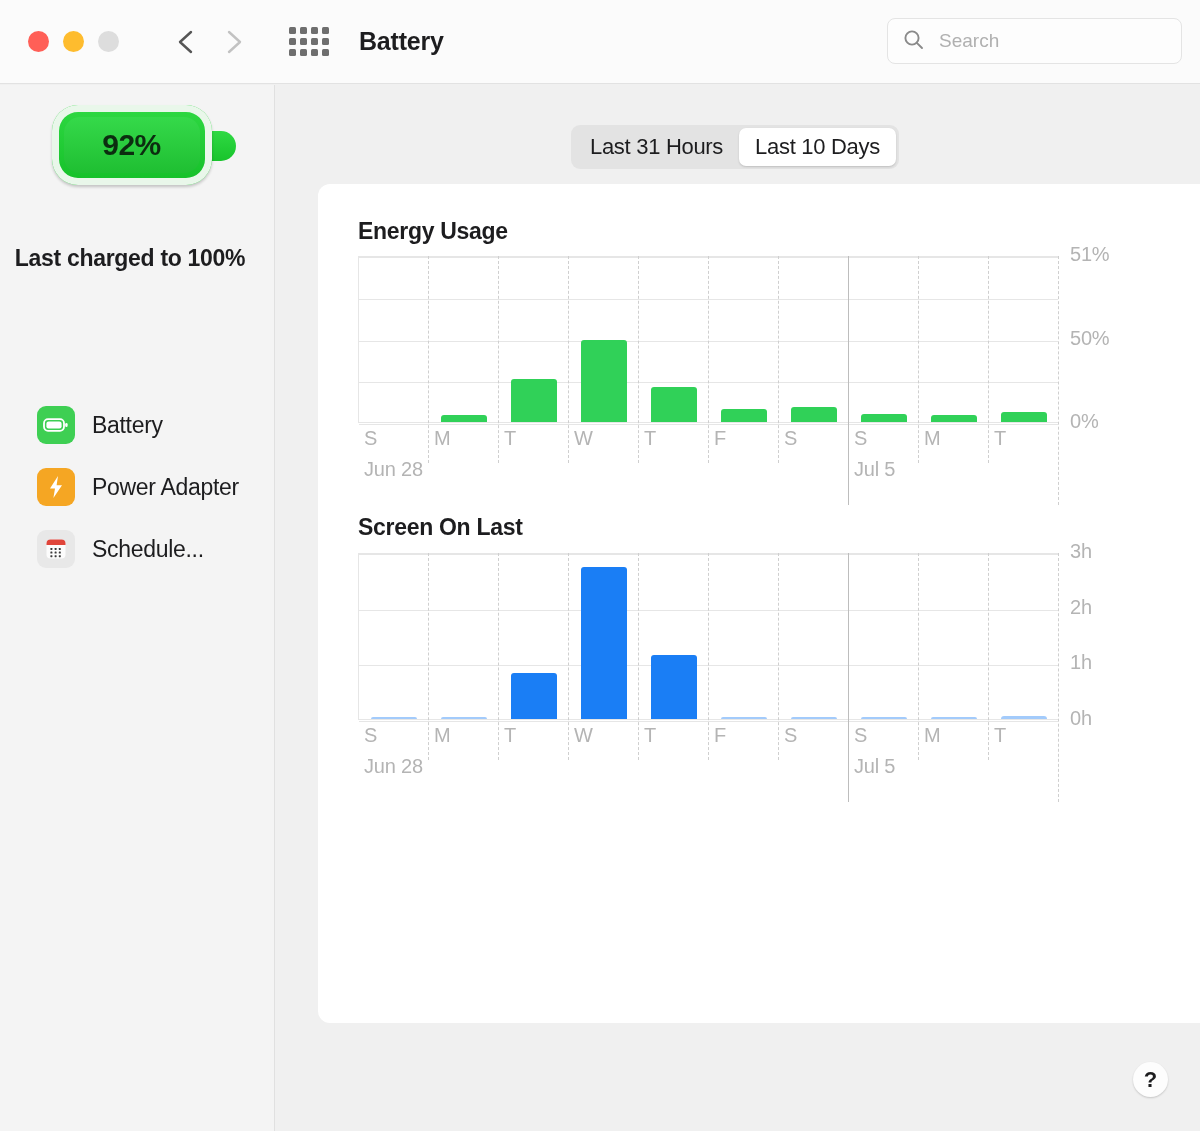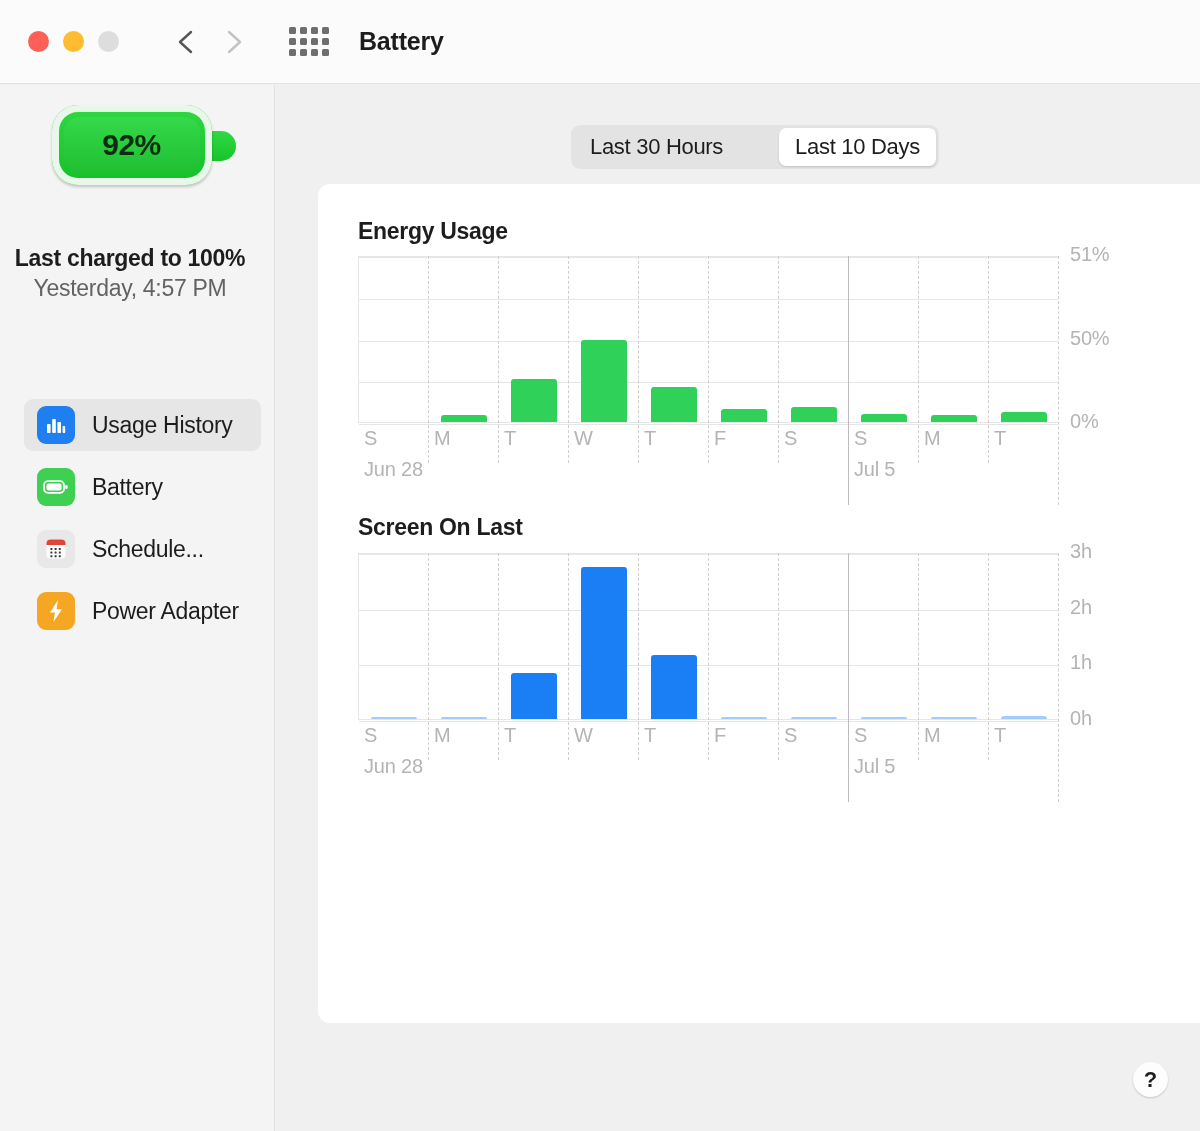--- a/index.html
+++ b/index.html
@@ -81,21 +81,21 @@
   .nicon{ width:38px; height:38px; border-radius:9px; display:flex;
     align-items:center; justify-content:center; flex:none; }
 
   
   .segwrap{
     position:absolute; left:571px; top:125px;
     background:#e3e3e3; border-radius:9px; padding:3px; display:flex;
   }
   .seg{ font-size:22px; padding:6px 16px; border-radius:7px; color:#1d1d1f;
     letter-spacing:-0.3px; }
-  .seg.active{ background:#fff; box-shadow:0 1px 2px rgba(0,0,0,.16);margin-left:40px; }
+  .seg.active{ background:#fff; box-shadow:0 1px 2px rgba(0,0,0,.16); }
 
   .card{
     position:absolute; left:318px; top:184px; width:1028px; height:839px;
     background:#fff; border-radius:12px;
   }
   .sect-title{ font-size:23px; font-weight:700; color:#1d1d1f; letter-spacing:-0.3px; }
 
   .chart{ position:absolute; }
   .plot{ position:absolute; left:0; top:0; border:1px solid #e6e6e6;
     border-right:none; background:#fff; }
@@ -147,62 +147,68 @@
     <i></i>
       <i></i>
     <i></i>
       <i></i>
     <i></i>
       <i></i>
   </div>
 
   <div class="apptitle">Battery</div>
 
+  <div class="search">
+    <span>
+      <svg width="23" height="23" viewBox="0 0 23 23">
+          <circle cx="10" cy="10" r="6.6" fill="none" stroke="#8a8a8a" stroke-width="1.9"></circle>
+          <line x1="14.8" y1="14.8" x2="20" y2="20" stroke="#8a8a8a" stroke-width="1.9" stroke-linecap="round"></line>
+        </svg>
+    </span>
+    <span class="ph">Search</span>
+  </div>
 </div>
 
 <div class="sidebar"></div>
 
 <div class="battery-hero">
   <div class="bat-wrap">
     <div class="bat-nub"></div>
     <div class="bat-body">
       <div class="bat-inner"></div>
       <span class="bat-pct">92%</span>
     </div>
   </div>
 </div>
 
 <div class="charged">
   <div class="l1">Last charged to 100%</div>
-  <div class="l2">Yesterday, 4:57 PM</div>
 </div>
 
 <div class="navlist">
 
-  <div class="navitem sel">
-    <span class="nicon" style="background:#1f7ef0">
-      <svg width="22" height="20" viewBox="0 0 22 20">
-        <rect x="2" y="9" width="3.6" height="9" fill="#fff" rx="0.8"></rect>
-        <rect x="7.2" y="4" width="3.6" height="14" fill="#fff" rx="0.8"></rect>
-        <rect x="12.4" y="7" width="3.6" height="11" fill="#fff" rx="0.8"></rect>
-        <rect x="17.6" y="11" width="2.6" height="7" fill="#fff" rx="0.8"></rect>
-      </svg>
-    </span>
-    <span class="navlabel">Usage History</span>
-  </div>
 
   <div class="navitem">
     <span class="nicon" style="background:#3ecf53">
       <svg width="26" height="16" viewBox="0 0 26 16">
         <rect x="1" y="2.2" width="20" height="11.6" rx="4" fill="none" stroke="#fff" stroke-width="1.8"></rect>
         <rect x="3.4" y="4.6" width="15.2" height="6.8" rx="2.2" fill="#fff"></rect>
         <rect x="22.2" y="6" width="2.4" height="4" rx="1.2" fill="#fff"></rect>
       </svg>
     </span>
     <span class="navlabel">Battery</span>
+  </div>
+
+  <div class="navitem">
+    <span class="nicon" style="background:#f5a623">
+      <svg width="16" height="24" viewBox="0 0 16 24">
+        <polygon points="10,1 2,13.5 7,13.5 5.4,23 14,10.2 8.6,10.2" fill="#fff"></polygon>
+      </svg>
+    </span>
+    <span class="navlabel">Power Adapter</span>
   </div>
 
   <div class="navitem">
     <span class="nicon" style="background:#e8e8e8">
       <svg width="26" height="26" viewBox="0 0 26 26">
         <rect x="3.5" y="3.5" width="19" height="19" rx="4" fill="#fcfcfc"></rect>
         <path d="M3.5 7.5a4 4 0 0 1 4-4h11a4 4 0 0 1 4 4v1.4h-19z" fill="#e0453a"></path>
         <g fill="#3a3a3a">
           <rect x="7.4" y="12" width="2" height="2" rx="0.4"></rect>
           <rect x="11.6" y="12" width="2" height="2" rx="0.4"></rect>
@@ -211,33 +217,24 @@
           <rect x="11.6" y="15.6" width="2" height="2" rx="0.4"></rect>
           <rect x="15.8" y="15.6" width="2" height="2" rx="0.4"></rect>
           <rect x="7.4" y="19.2" width="2" height="2" rx="0.4"></rect>
           <rect x="11.6" y="19.2" width="2" height="2" rx="0.4"></rect>
           <rect x="15.8" y="19.2" width="2" height="2" rx="0.4"></rect>
         </g>
       </svg>
     </span>
     <span class="navlabel">Schedule...</span>
   </div>
-
-  <div class="navitem">
-    <span class="nicon" style="background:#f5a623">
-      <svg width="16" height="24" viewBox="0 0 16 24">
-        <polygon points="10,1 2,13.5 7,13.5 5.4,23 14,10.2 8.6,10.2" fill="#fff"></polygon>
-      </svg>
-    </span>
-    <span class="navlabel">Power Adapter</span>
-  </div>
 </div>
 
 <div class="segwrap">
-  <div class="seg">Last 30 Hours</div>
+  <div class="seg">Last 31 Hours</div>
   <div class="seg active">Last 10 Days</div>
 </div>
 
 <div class="card">
   <div class="sect-title" style="position:absolute;left:40px;top:34px">Energy Usage</div>
   <div class="chart" id="chart0" style="left:40px;top:72px;width:770px;height:215px">
       <div class="plot" style="width: 700px; height: 167px;">
         <div class="hline" style="top: 167px;"></div>
         <div class="hline" style="top: 125.25px;"></div>
         <div class="hline" style="top: 83.5px;"></div>

